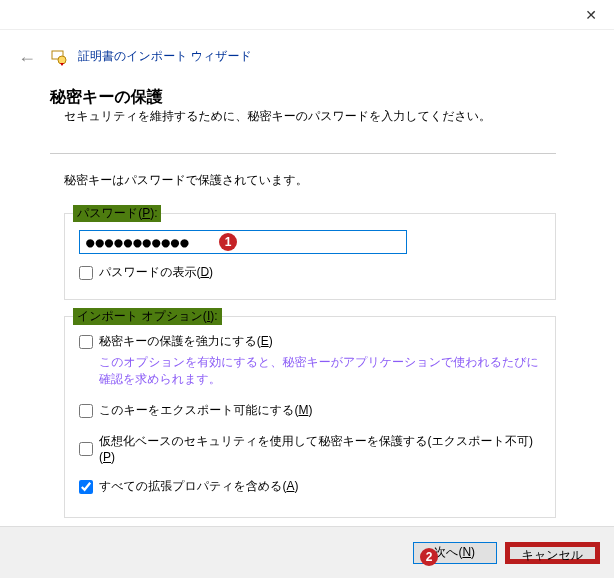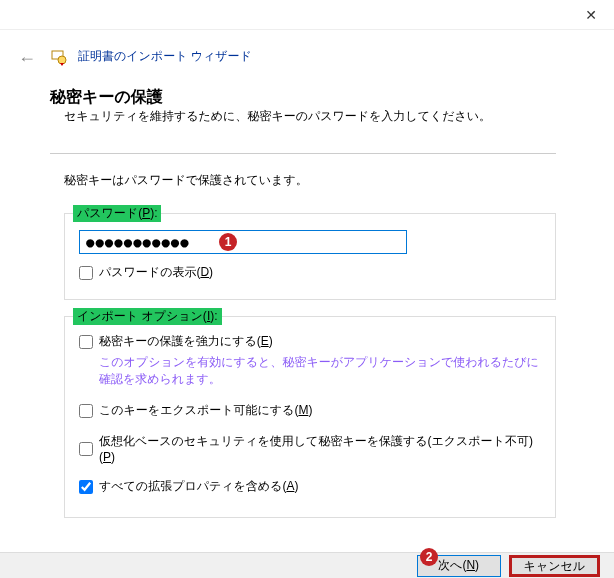--- a/index.html
+++ b/index.html
@@ -9,31 +9,31 @@
     .header { display: flex; align-items: center; padding: 14px 16px 18px 14px; gap: 10px; }
     .back-arrow { font-size: 18px; color: #888; cursor: pointer; padding: 2px 4px; }
     .cert-icon { width: 18px; height: 18px; display: inline-flex; align-items: center; justify-content: center; }
     .wizard-title { font-size: 12px; color: #003399; }
     .content { padding: 0 58px 0 50px; }
     .section-heading { font-weight: bold; font-size: 16px; }
     .section-desc { font-size: 12px; margin-left: 14px; margin-bottom: 28px; }
     hr.divider { border: none; border-top: 1px solid #ccc; margin-bottom: 18px; }
     .instruction { margin-left: 14px; margin-bottom: 24px; }
     .group { border: 1px solid #ddd; padding: 16px 14px 14px 14px; margin-bottom: 16px; position: relative; margin-left: 14px; margin-right: 0; }
-    .group-label { position: absolute; top: -9px; left: 8px; background: #22c55e; padding: 0 4px; font-size: 12px; }
+    .group-label { position: absolute; top: -9px; left: 8px; background: #4d7c0f; padding: 0 4px; font-size: 12px; }
     .pw-input { width: 328px; height: 24px; border: 1px solid #0078d7; padding: 2px 6px; font-size: 14px; font-family: monospace; letter-spacing: 1px; display: block; margin-bottom: 10px; }
     .checkbox-row { display: flex; align-items: center; gap: 6px; margin-bottom: 4px; }
     .checkbox-row input[type=checkbox] { width: 14px; height: 14px; margin-top: 1px; flex-shrink: 0; }
     .checkbox-row label { font-size: 12px; cursor: pointer; }
     .opt-block { margin-bottom: 14px; }
     .opt-desc { font-size: 12px; margin-left: 20px; color: #8b5cf6; }
     .opt-block:last-child { margin-bottom: 8px; }
     .badge { display: inline-flex; align-items: center; justify-content: center; width: 18px; height: 18px; border-radius: 50%; background: #c52327; color: #fff; font-weight: bold; font-size: 12px; position: absolute; z-index: 10; }
-    .footer { position: absolute; bottom: 0; left: 0; right: 0; height: 26px; background: #f0f0f0; border-top: 1px solid #ddd; display: flex; align-items: center; justify-content: flex-end; padding-right: 14px; gap: 8px; }
-    .btn { min-width: 84px; height: 22px; background: #e1e1e1; border: 3px solid #b91c1c; font-size: 12px; cursor: pointer; padding: 0 12px; font-family: inherit; }
+    .footer { position: absolute; bottom: 0; left: 0; right: 0; height: 52px; background: #f0f0f0; border-top: 1px solid #ddd; display: flex; align-items: center; justify-content: flex-end; padding-right: 14px; gap: 8px; }
+    .btn { min-width: 84px; height: 22px; background: #e1e1e1; border: 5px solid #b91c1c; font-size: 12px; cursor: pointer; padding: 0 12px; font-family: inherit; }
     .btn.primary { border: 1.5px solid #0078d7; }
     .badge2 { position: absolute; left: 420px; bottom: 12px; }
   </style>
 </head>
 <body>
 
 <div class="titlebar">
   <div class="close-btn">✕</div>
 </div>
 

